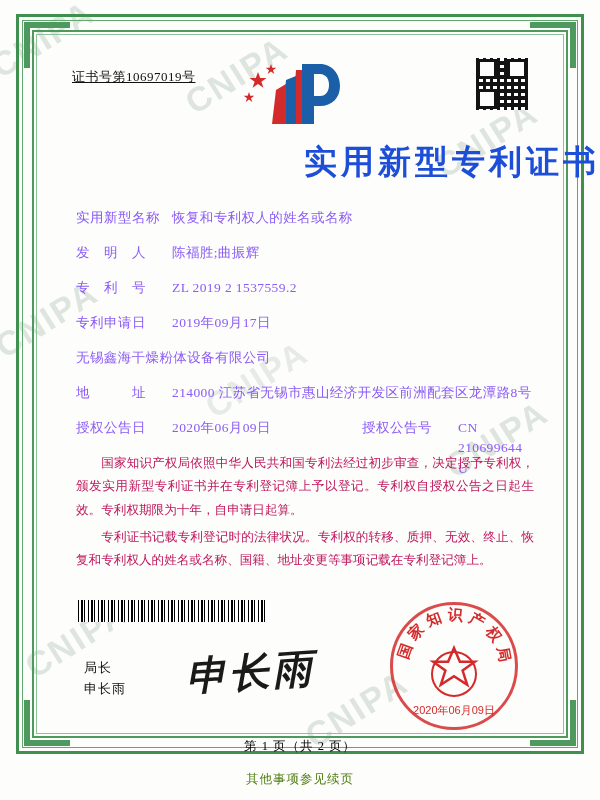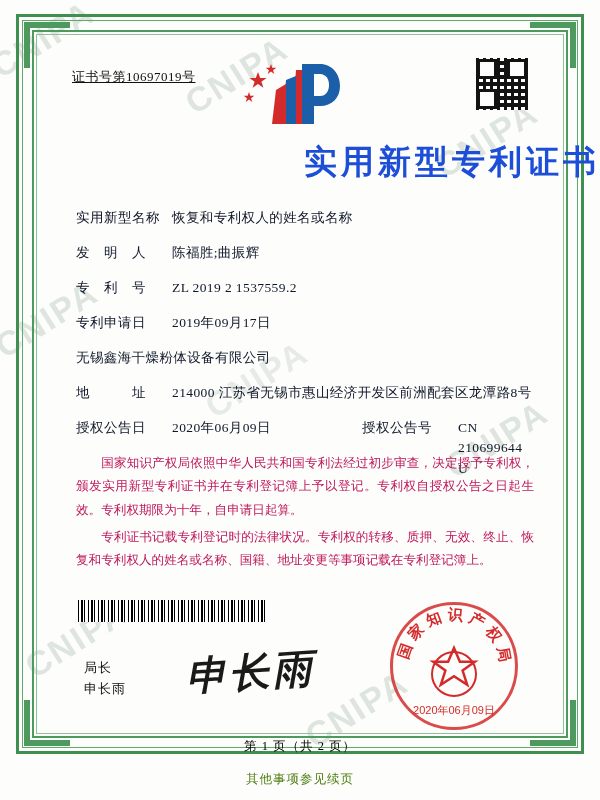--- a/index.html
+++ b/index.html
@@ -163,21 +163,21 @@
     position: absolute;
     left: 76px;
     right: 64px;
     top: 208px;
   }
   .field-row {
     display: flex;
     align-items: flex-start;
     margin-bottom: 14px;
     font-size: 13.5px;
-    color: #0f172a;
+    color: #8b5cf6;
     line-height: 1.55;
   }
   .field-label {
     width: 96px;
     flex: none;
     letter-spacing: 0.5px;
     white-space: nowrap;
   }
   .field-value {
     flex: 1;

